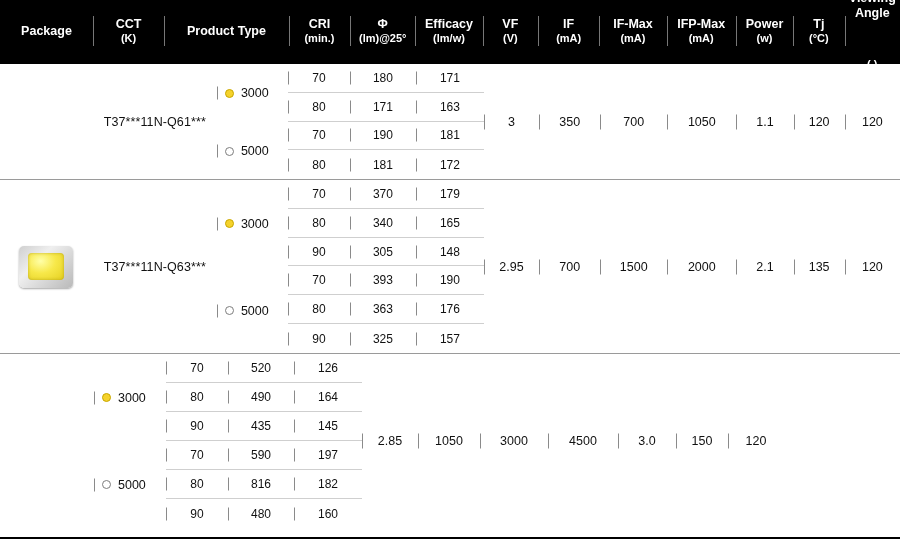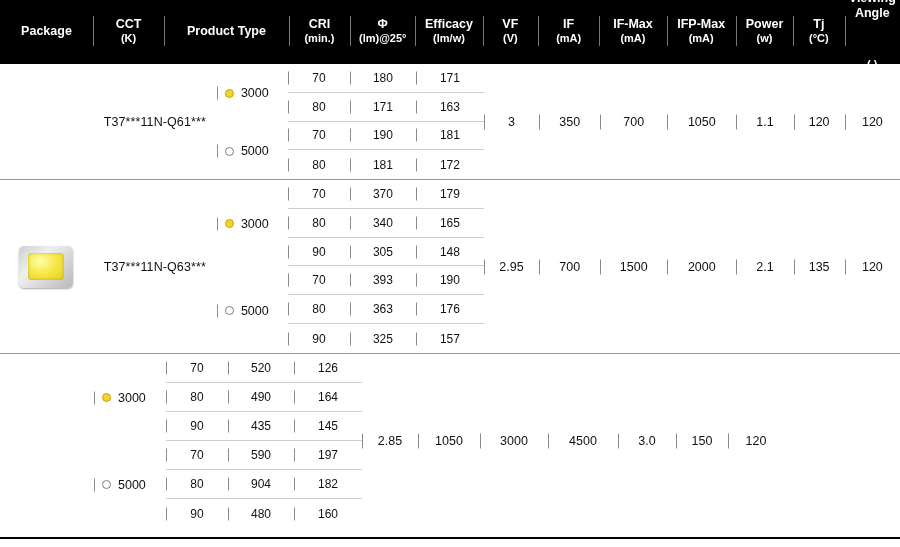--- a/index.html
+++ b/index.html
@@ -374,21 +374,21 @@
             <div class="cell vsep c-phi">435</div>
             <div class="cell vsep c-eff">145</div>
           </div>
           <div class="drow" style="height: 29px;">
             <div class="cell vsep c-cri">70</div>
             <div class="cell vsep c-phi">590</div>
             <div class="cell vsep c-eff">197</div>
           </div>
           <div class="drow" style="height: 29px;">
             <div class="cell vsep c-cri">80</div>
-            <div class="cell vsep c-phi">904</div>
+            <div class="cell vsep c-phi">816</div>
             <div class="cell vsep c-eff">182</div>
           </div>
           <div class="drow" style="height: 29px;">
             <div class="cell vsep c-cri">90</div>
             <div class="cell vsep c-phi">480</div>
             <div class="cell vsep c-eff">160</div>
           </div>
         </div>
         <div class="spancol c-vf">2.85</div>
         <div class="spancol c-if">1050</div>

